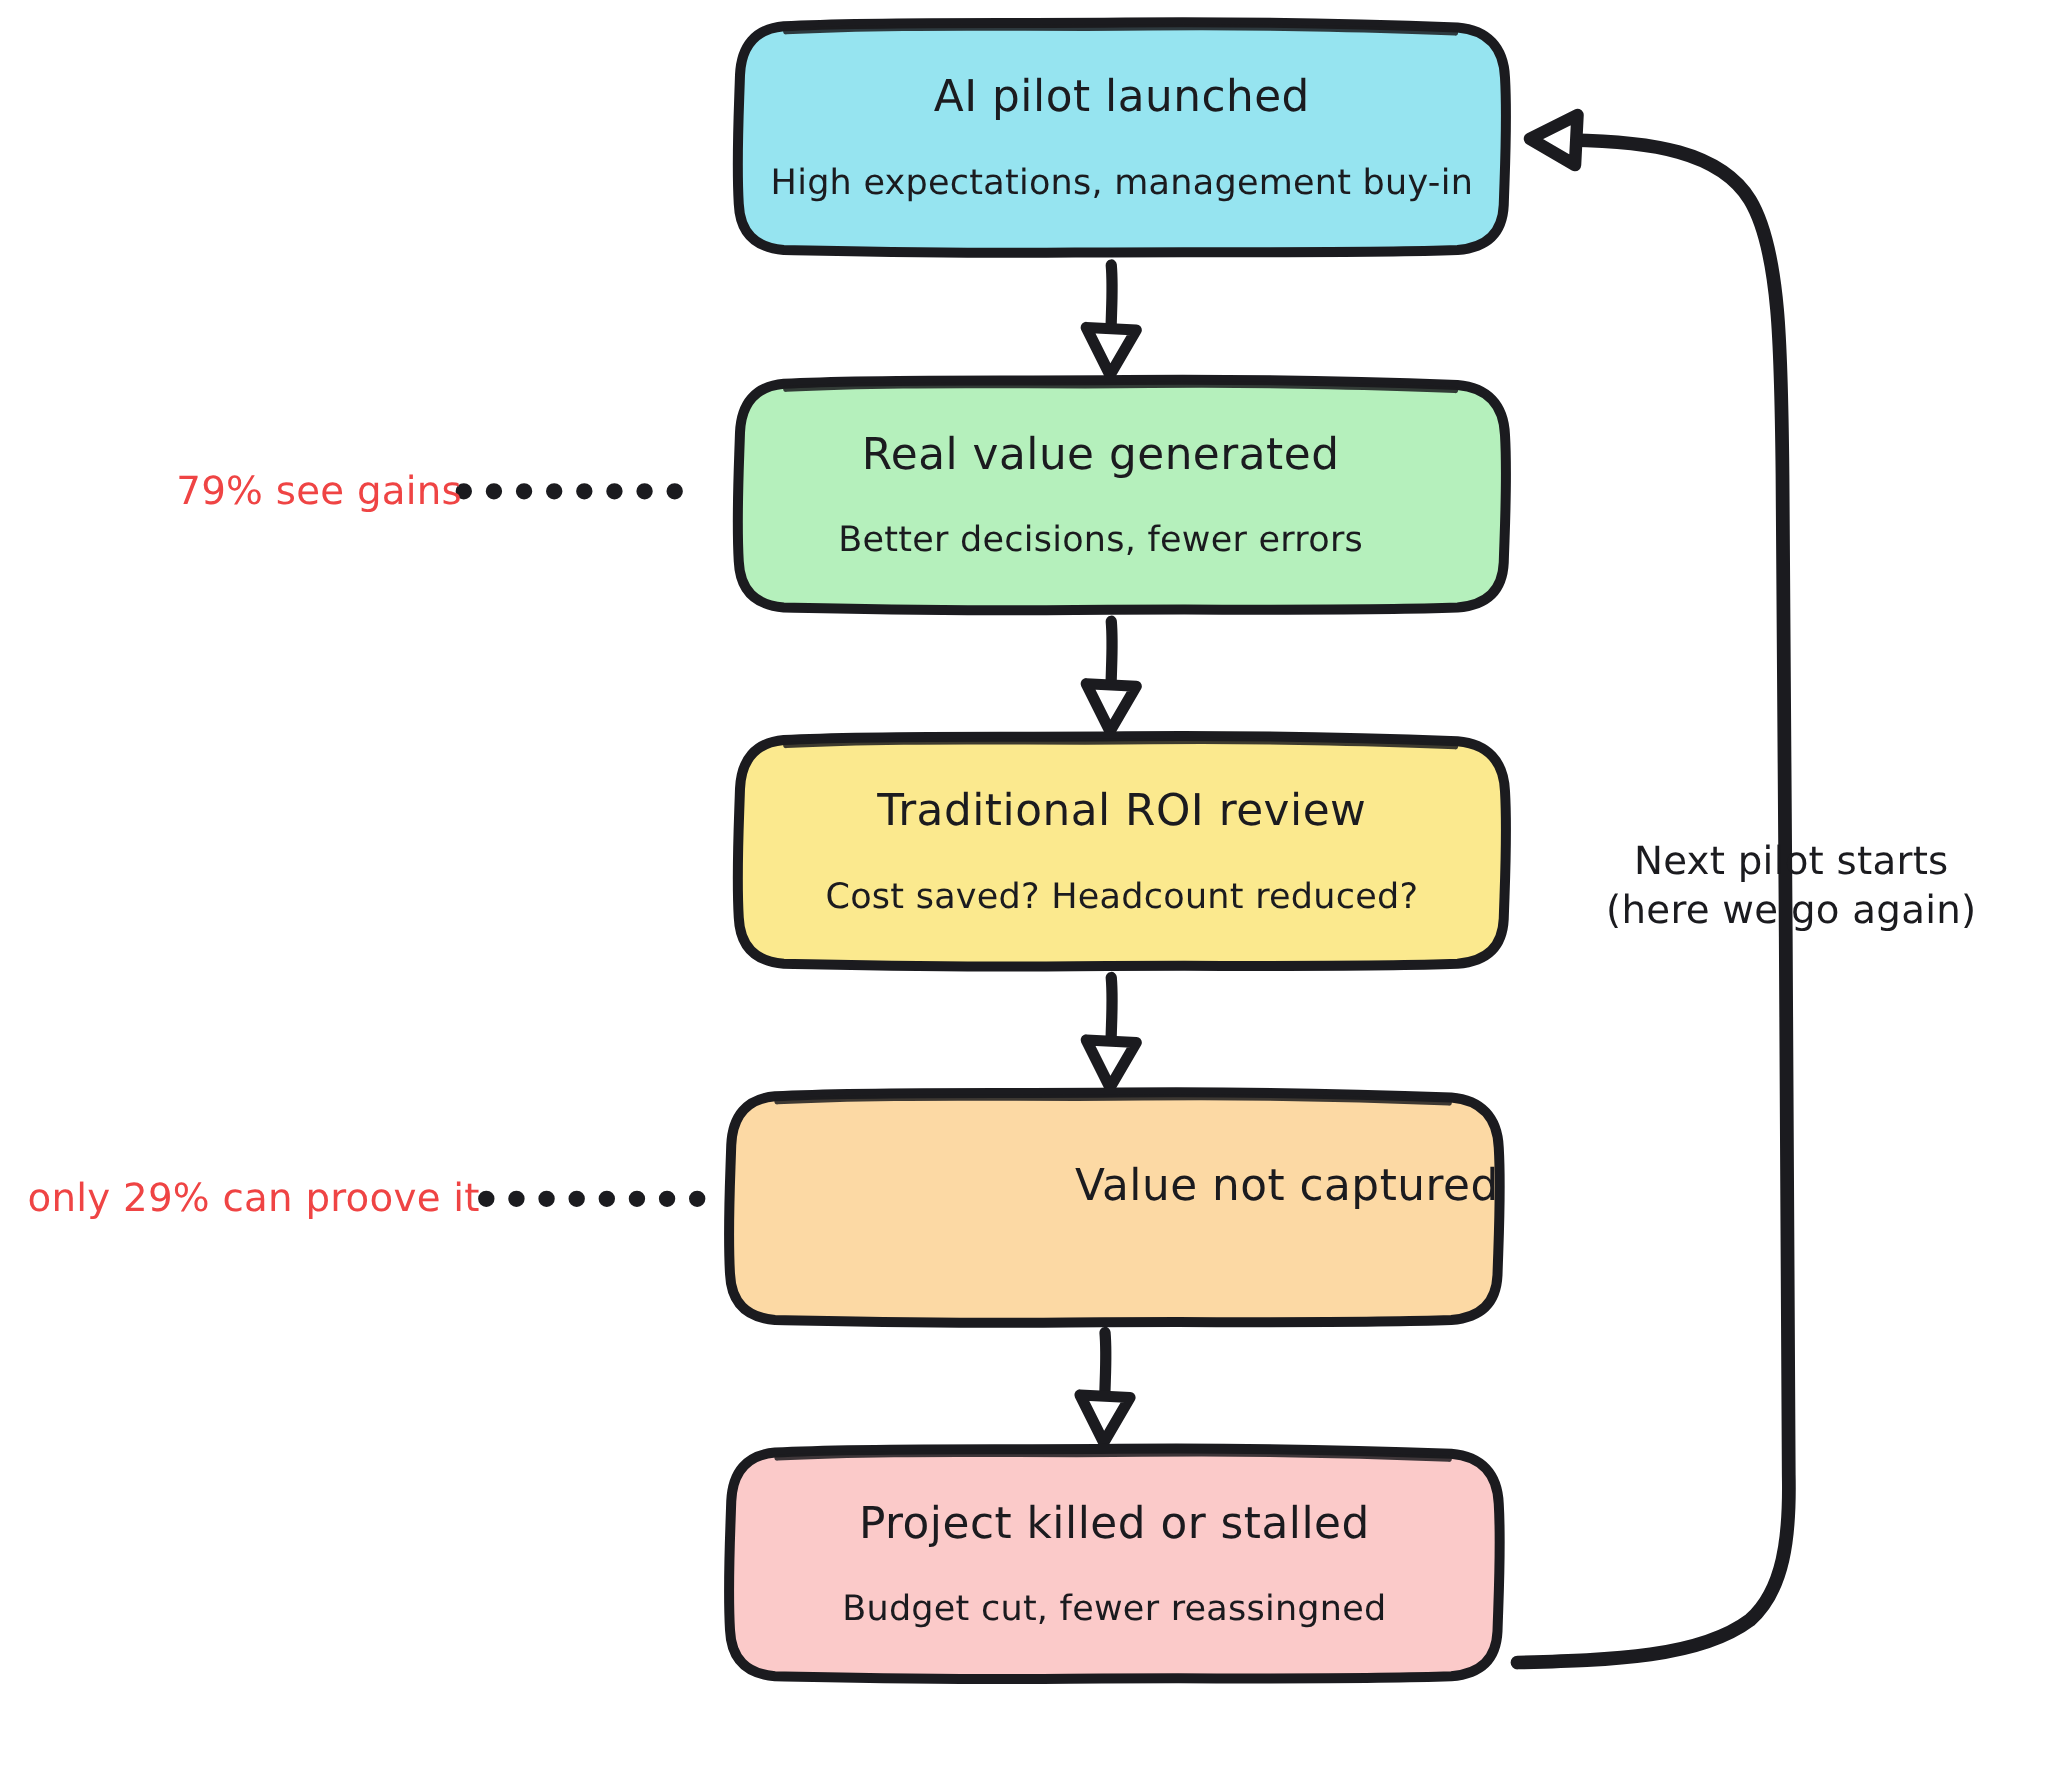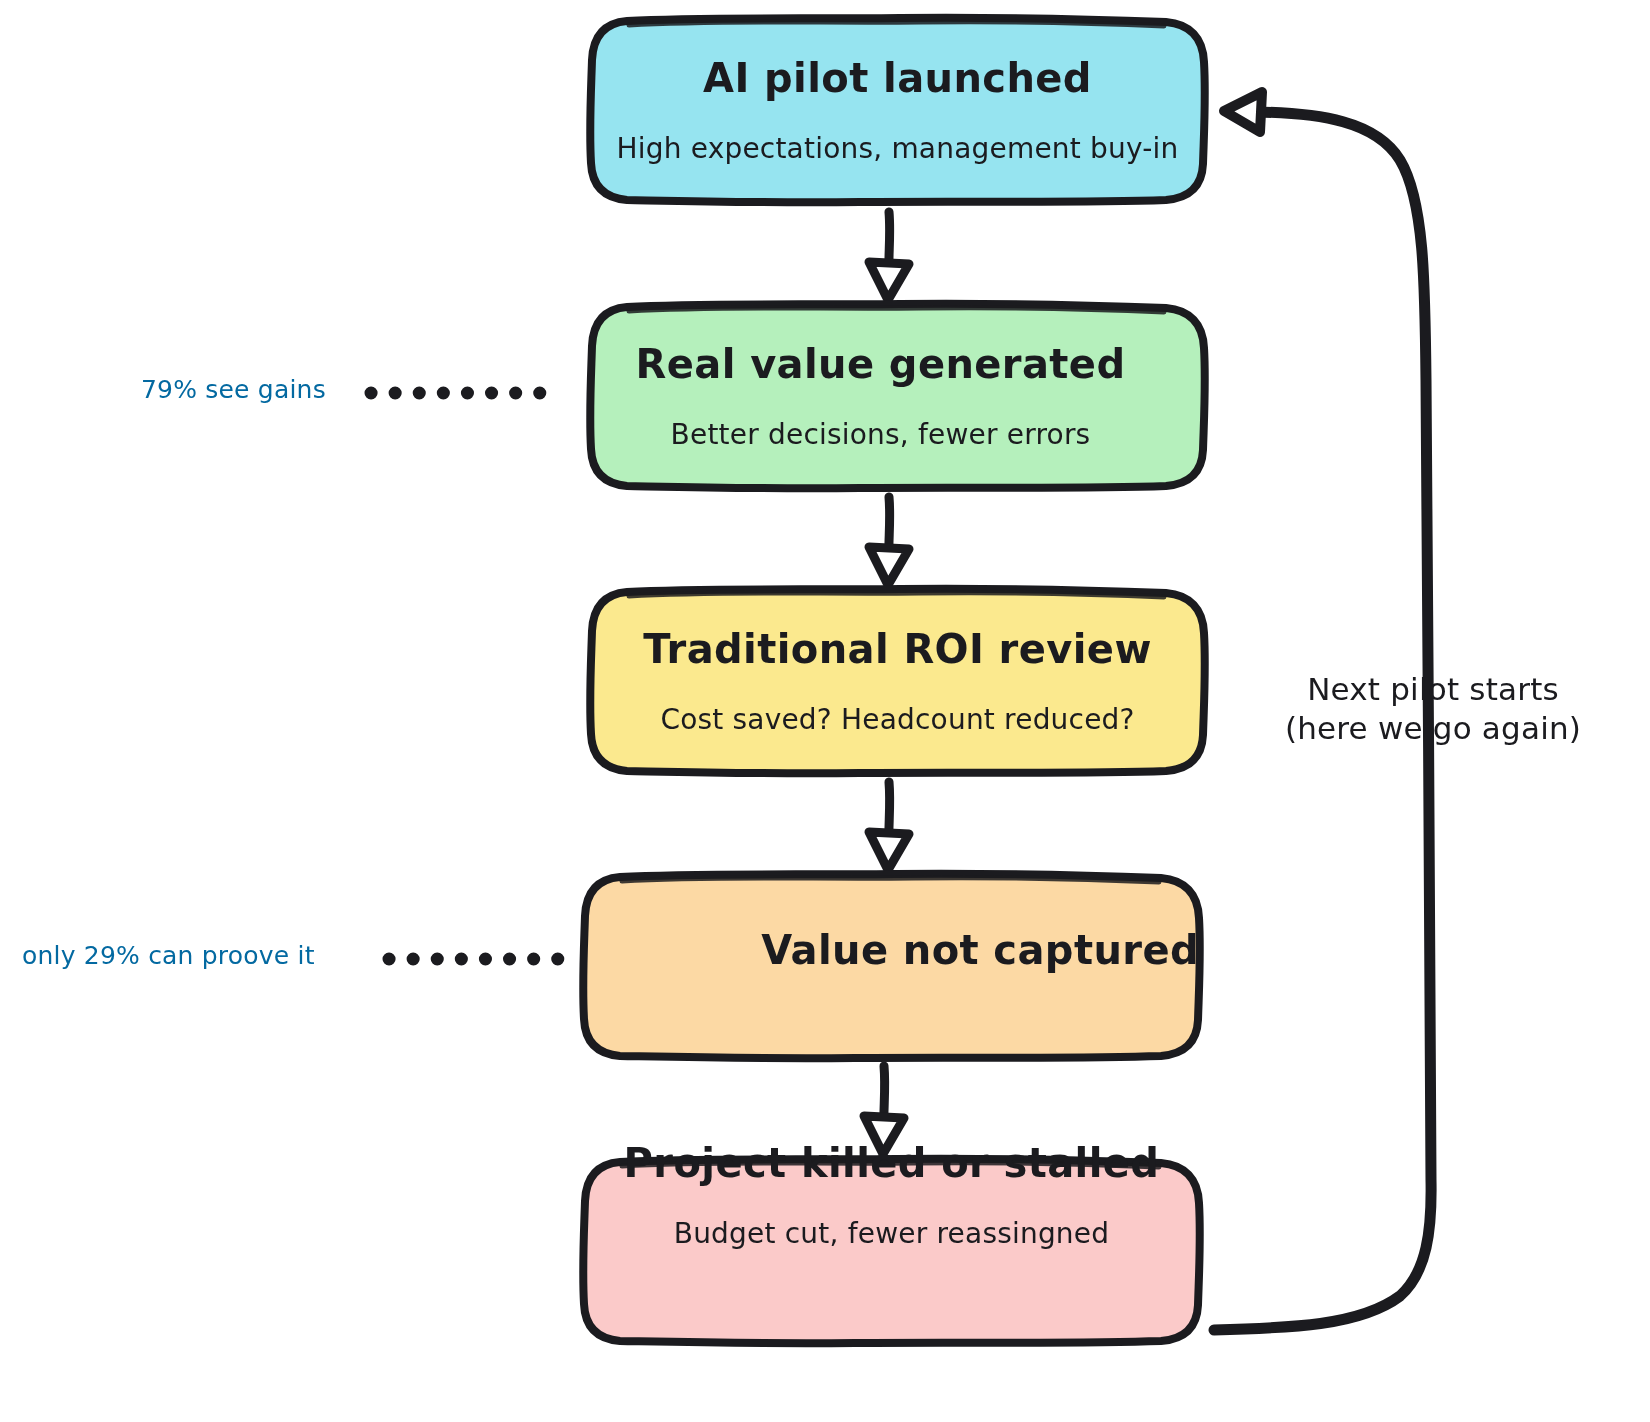--- a/index.html
+++ b/index.html
@@ -30,37 +30,36 @@
   .node-text {
     position: absolute;
     display: flex;
     flex-direction: column;
     align-items: center;
     justify-content: center;
     pointer-events: none;
     color: #1b1b1f;
   }
   .node-title {
-    font-size: 40px;
+    font-size: 35px;
     line-height: 1.1;
     letter-spacing: 0.4px;
     white-space: nowrap;
     margin-bottom: 34px;
-    font-weight: bold;
   }
   .node-sub {
     font-size: 28px;
     line-height: 1.1;
     letter-spacing: 0.2px;
     white-space: nowrap;
   }
   .anno {
     position: absolute;
-    font-size: 25px;
-    color: #0369a1;
+    font-size: 31px;
+    color: #ef4444;
     white-space: nowrap;
     letter-spacing: 0.2px;
   }
   .loop-label {
     position: absolute;
     font-size: 31px;
     color: #1b1b1f;
     line-height: 1.25;
     text-align: left;
     letter-spacing: 0.2px;
@@ -200,21 +199,21 @@
 
   <div class="node-text" style="left:591px; top:592px; width:613px; height:179px;">
     <div class="node-title">Traditional ROI review</div>
     <div class="node-sub">Cost saved? Headcount reduced?</div>
   </div>
 
   <div class="node-text" style="left:584px; top:877px; width:615px; height:179px;align-items:flex-end;">
     <div class="node-title">Value not captured</div>
   </div>
 
-  <div class="node-text" style="left:584px; top:1106px; width:615px; height:179px;text-align:center;">
+  <div class="node-text" style="left:584px; top:1162px; width:615px; height:179px;text-align:center;">
     <div class="node-title">Project killed or stalled</div>
     <div class="node-sub">Budget cut, fewer reassingned</div>
   </div>
 
   <div class="anno" style="left:141px; top:375px;">79% see gains</div>
 
   <div class="anno" style="left:22px; top:941px;">only 29% can proove it</div>
 
   <div class="loop-label" style="left:1283px; top:670px; width:300px;text-align:center;">
     <span>Next pilot starts</span>

